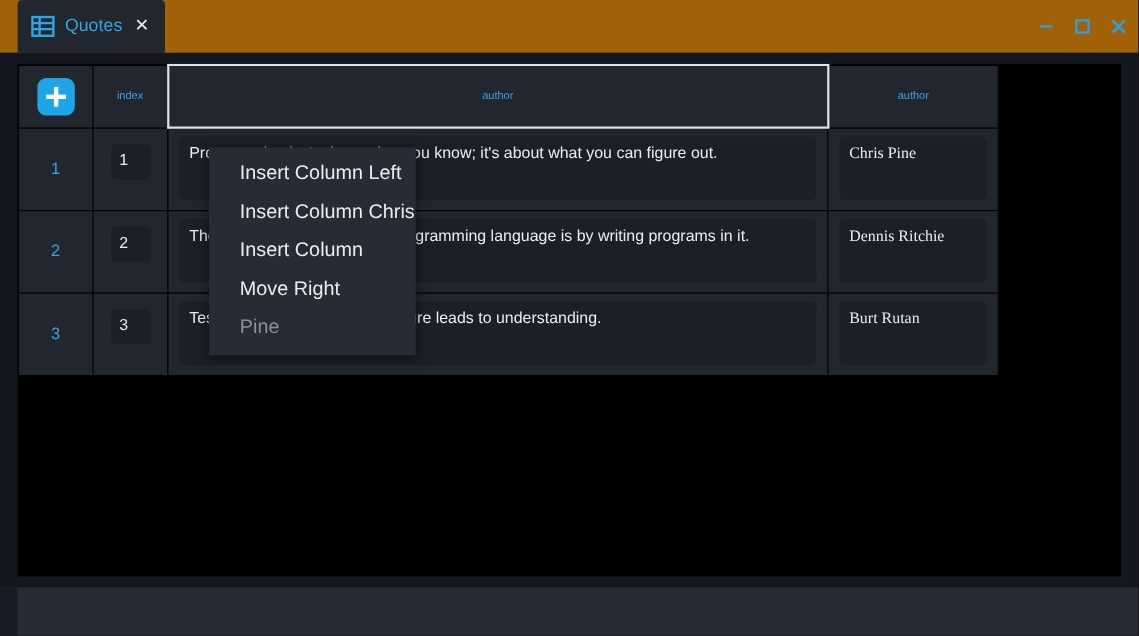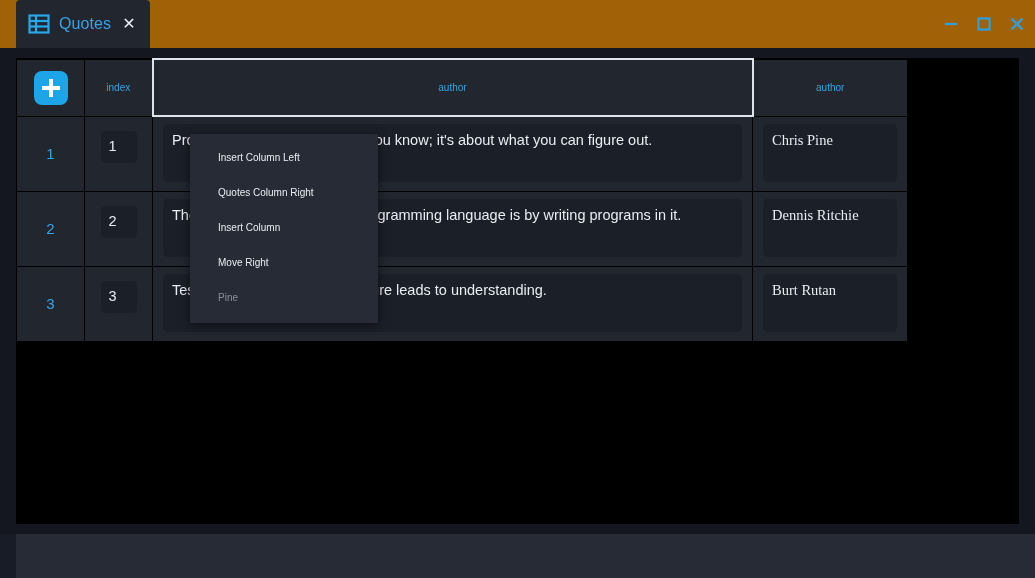--- a/index.html
+++ b/index.html
@@ -147,21 +147,21 @@
     background: #262b35;
     padding: 6px 0 8px 0;
     z-index: 50;
     box-shadow: 0 2px 9px rgba(0,0,0,.55);
   }
   .mi {
     height: 35px;
     display: flex; align-items: center;
     padding-left: 28px;
     color: #e9edf2;
-    font-size: 10px;
+    font-size: 18px;
     cursor: pointer;
     white-space: nowrap;
   }
   .mi.hover { background: #343a46; }
   .mi.disabled { color: #8b8f98; cursor: default; }
 
   
   .bottombar {
     position: absolute; left: 0; top: 534px;
     width: 1035px; height: 44px;
@@ -264,21 +264,21 @@
           <td class="dcell">
             <div class="field author">Burt Rutan</div>
           </td>
         </tr>
       </tbody>
         </table>
     </div>
 
     <div class="ctxmenu">
       <div class="mi">Insert Column Left</div>
-      <div class="mi">Quotes Column Right</div>
+      <div class="mi">Insert Column Chris</div>
       <div class="mi">Insert Column</div>
       <div class="mi">Move Right</div>
       <div class="mi disabled">Pine</div>
     </div>
   </div>
 
   <div class="bottombar"></div>
 
 </div>
 

